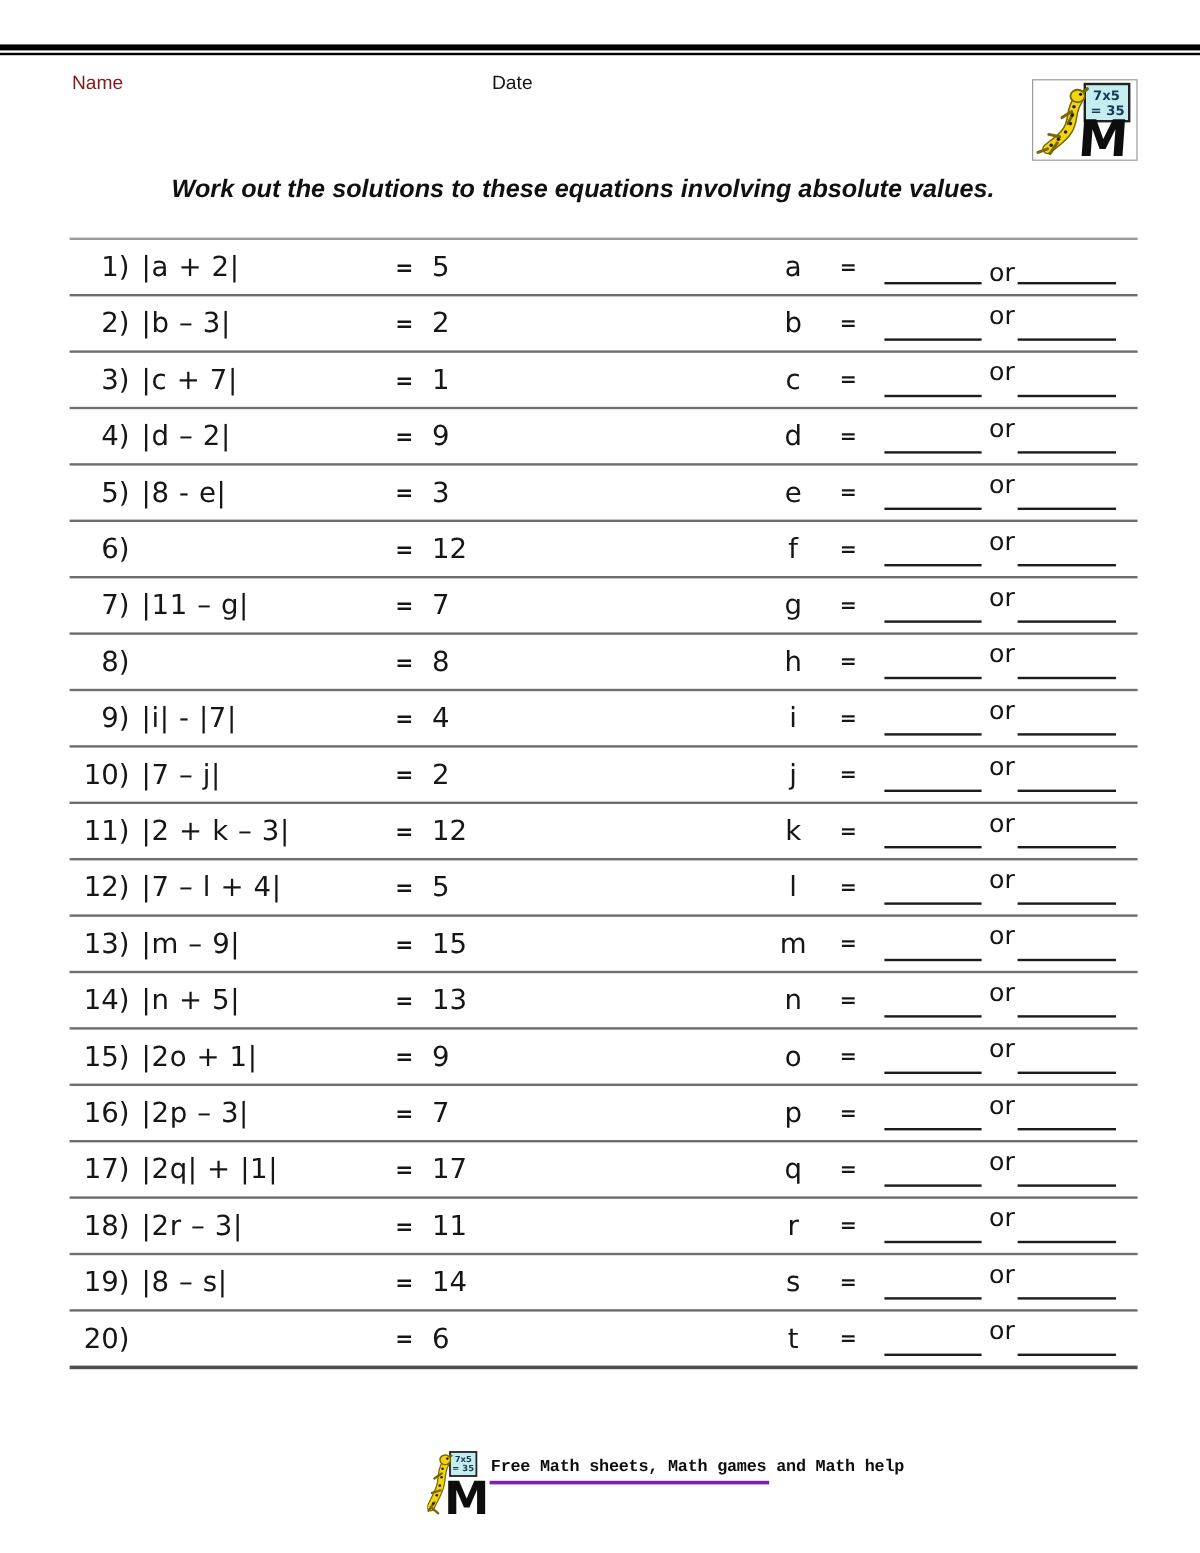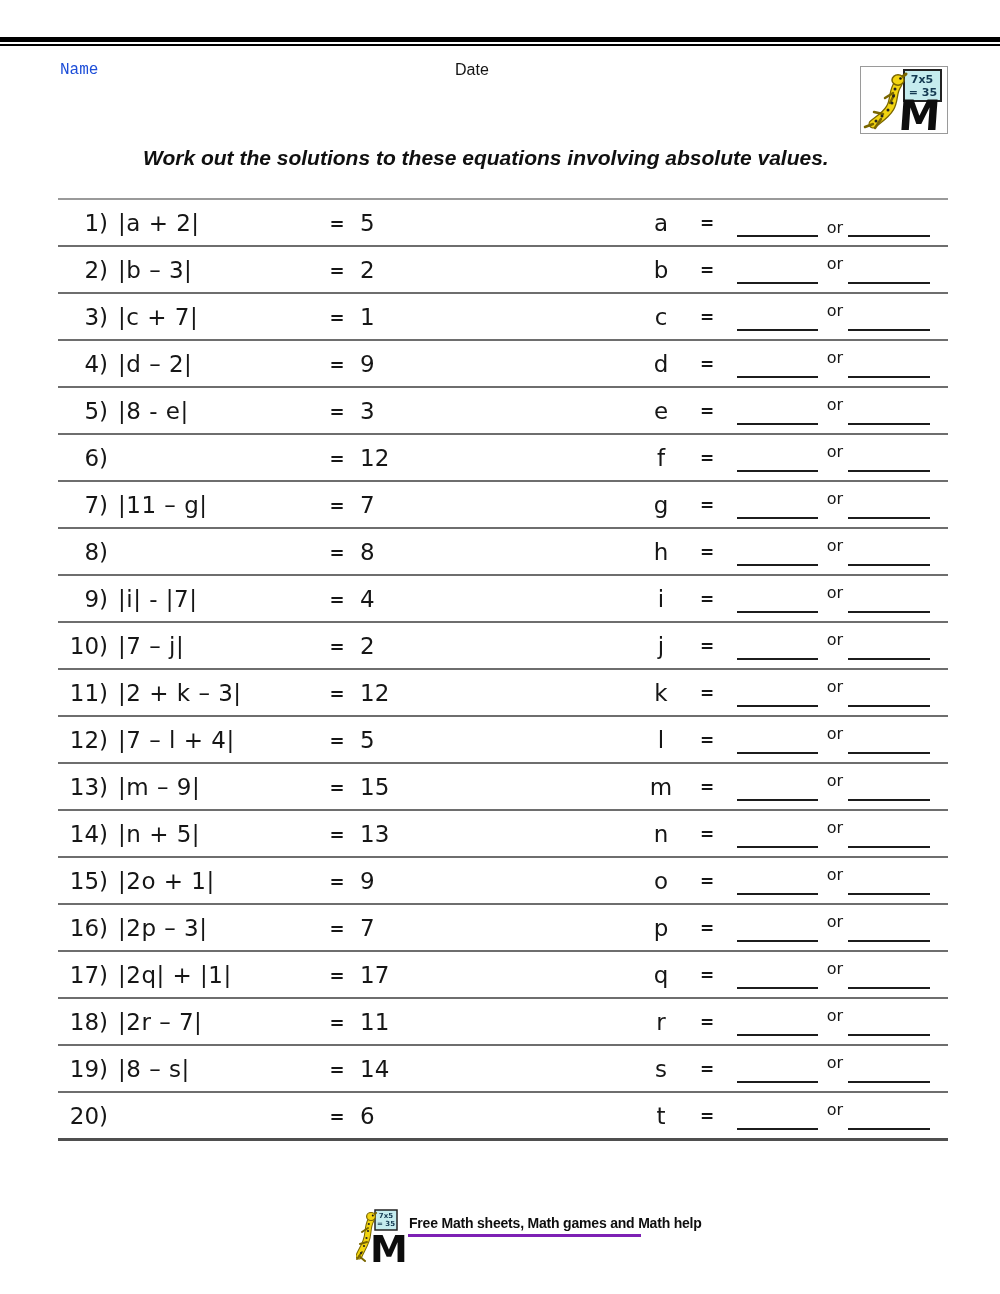--- a/index.html
+++ b/index.html
@@ -5,22 +5,22 @@
   * { margin:0; padding:0; box-sizing:border-box; }
   html,body { background:#ffffff; }
   .sheet {
     position:relative; width:1000px; height:1294px; background:#ffffff;
     font-family:"DejaVu Sans", sans-serif; color:#161616; overflow:hidden;
   }
   
   .rule-thick { position:absolute; left:0; top:37px; width:1000px; height:5px; background:#000; }
   .rule-thin  { position:absolute; left:0; top:44px; width:1000px; height:2px; background:#000; }
 
-  .name-label { position:absolute; left:60px;  top:61px; font-size:16px; font-family:Liberation Mono, monospace; color:#1d4ed8; }
-  .date-label { position:absolute; left:410px; top:61px; font-size:16px; font-family:"Liberation Sans",sans-serif; color:#141414;margin-left:45px; }
+  .name-label { position:absolute; left:60px;  top:61px; font-size:16px; font-family:Liberation Sans, sans-serif; color:#7f1d1d; }
+  .date-label { position:absolute; left:410px; top:61px; font-size:16px; font-family:"Liberation Sans",sans-serif; color:#141414; }
 
   .corner-logo {
     position:absolute; left:860px; top:66px; width:88px; height:68px;
     background:#fff; border:1.5px solid #9a9a9a;
   }
 
   .page-title {
     position:absolute; left:58px; top:102px;
     font-family:"Liberation Serif","DejaVu Serif",serif;
     font-size:30px; font-weight:normal; letter-spacing:0.5px; color:#41699e;
@@ -42,27 +42,27 @@
 
   .num    { left:0;     width:50px;  text-align:right;  font-size:23px; }
   .eq     { left:60px;  width:195px;  font-size:23px; letter-spacing:0.5px; }
   .eqsign { left:264px; width:30px;  text-align:center; font-size:18px; font-weight:600; }
   .val    { left:302px; width:80px;  text-align:left;   font-size:23px; }
   .letter { left:591px; width:24px;  text-align:center; font-size:23px; }
   .anseq  { left:637px; width:24px;  text-align:center; font-size:17px; font-weight:600; }
   .blank  { top:12px !important; height:25px !important; border-bottom:2.2px solid #1c1c1c; }
   .blank1 { left:679px; width:81px; }
   .blank2 { left:790px; width:82px; }
-  .or     { left:762px; width:30px; text-align:center; font-size:16px; transform:translateY(4px); }
+  .or     { left:762px; width:30px; text-align:center; font-size:21px; transform:translateY(4px); }
   .or.raised { transform:translateY(-7px); }
 
   
   .footer-logo { position:absolute; left:356px; top:1208px; width:50px; height:56px; }
   .tagline {
-    position:absolute; left:409px; top:1215px; font-family:Liberation Sans, sans-serif;
+    position:absolute; left:409px; top:1215px; font-family:Liberation Mono, monospace;
     font-size:14px; font-weight:bold; color:#0e0e0e; white-space:nowrap; letter-spacing:-0.2px;
   }
   .purple-rule { position:absolute; left:408px; top:1234px; width:233px; height:3px; background:#7d20b4; }
   .brand {
     position:absolute; left:403px; top:1236px;
     font-family:"DejaVu Sans",sans-serif; font-size:23px; font-weight:bold; letter-spacing:0.5px;
     color:#ffffff;
     text-shadow:-1.5px 0 #111, 1.5px 0 #111, 0 -1.5px #111, 0 1.5px #111,
                 -1px -1px #111, 1px 1px #111, -1px 1px #111, 1px -1px #111;
     white-space:nowrap;
@@ -287,21 +287,21 @@
     <span class="eqsign">=</span>
     <span class="val">17</span>
     <span class="letter">q</span>
     <span class="anseq">=</span>
     <span class="blank blank1"></span>
     <span class="or raised">or</span>
     <span class="blank blank2"></span>
   </div>
       <div class="row">
     <span class="num">18)</span>
-    <span class="eq">|2r – 7|</span>
+    <span class="eq">|2r – 3|</span>
     <span class="eqsign">=</span>
     <span class="val">11</span>
     <span class="letter">r</span>
     <span class="anseq">=</span>
     <span class="blank blank1"></span>
     <span class="or raised">or</span>
     <span class="blank blank2"></span>
   </div>
       <div class="row">
     <span class="num">19)</span>

